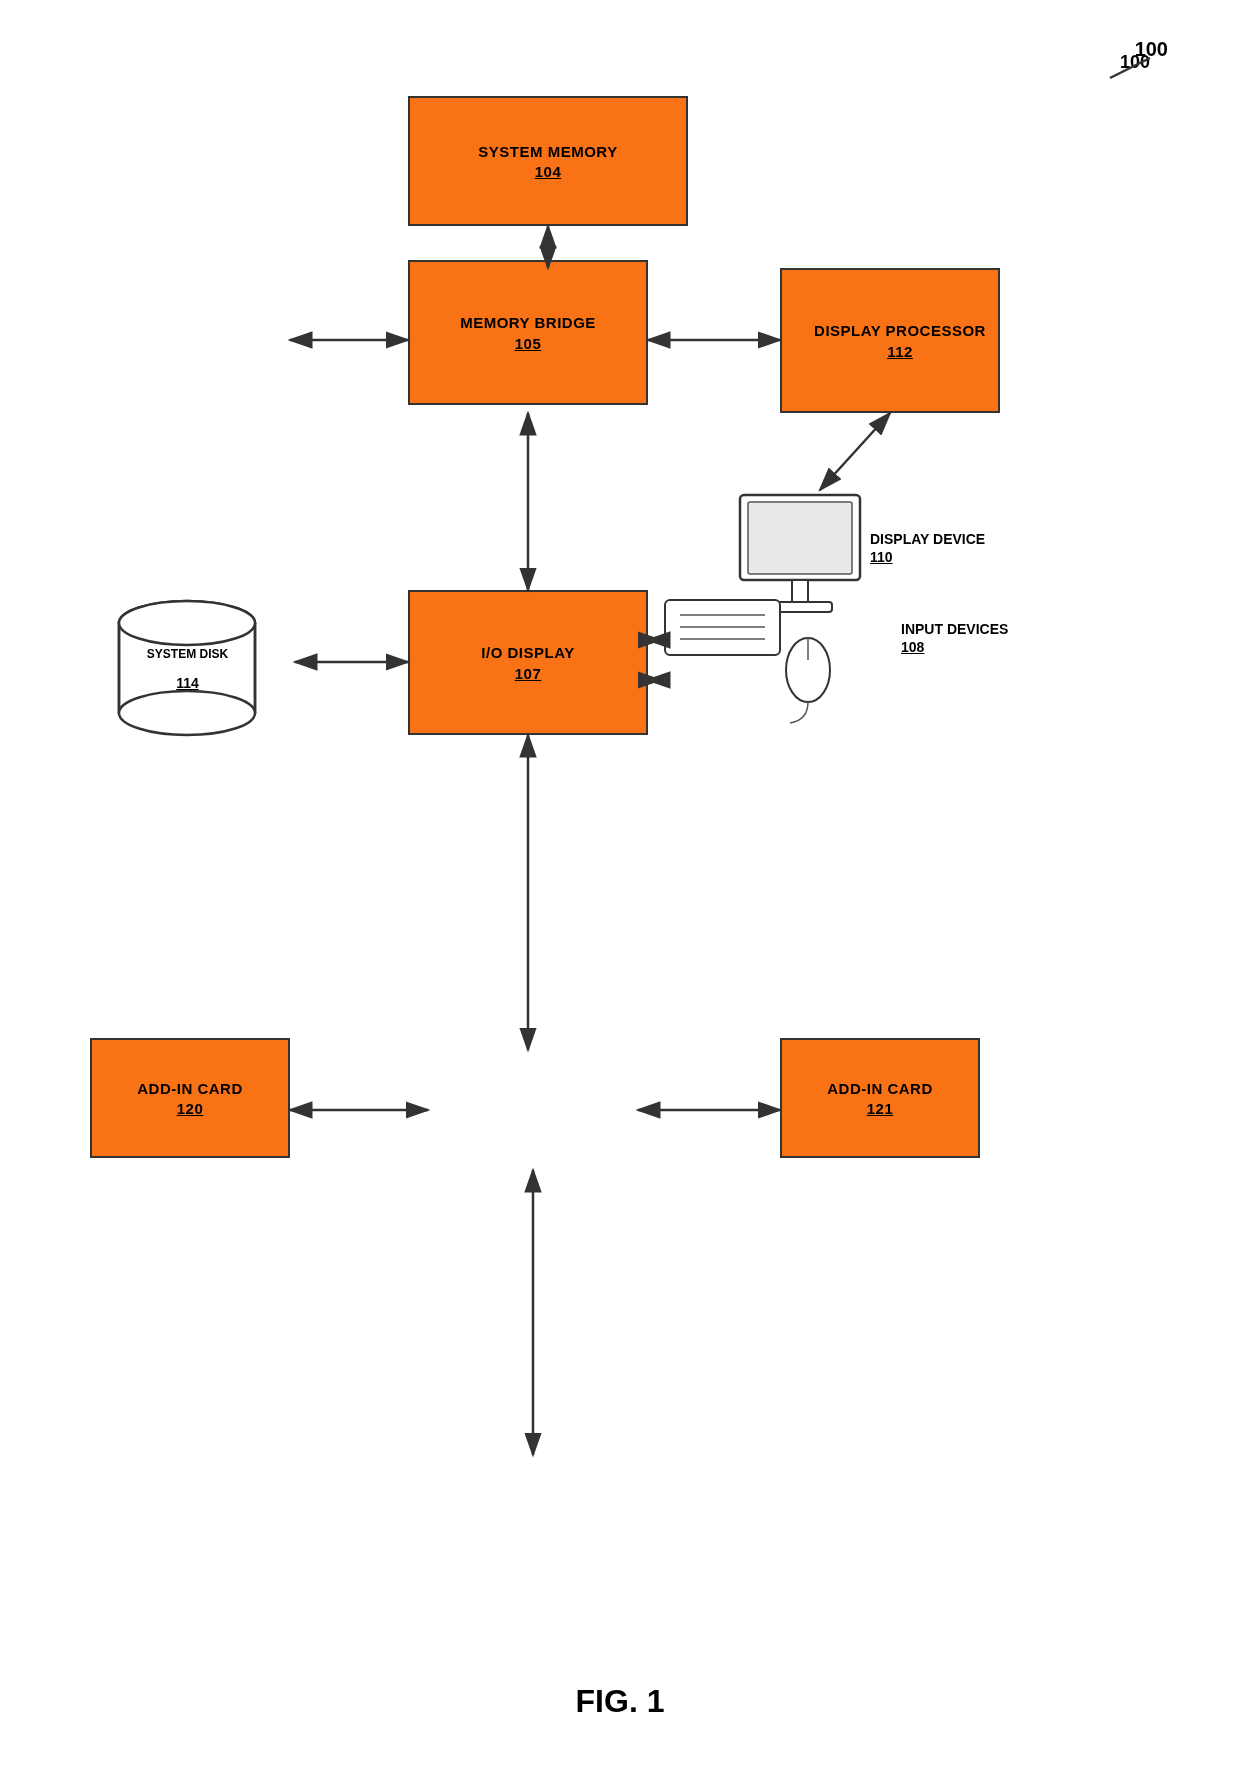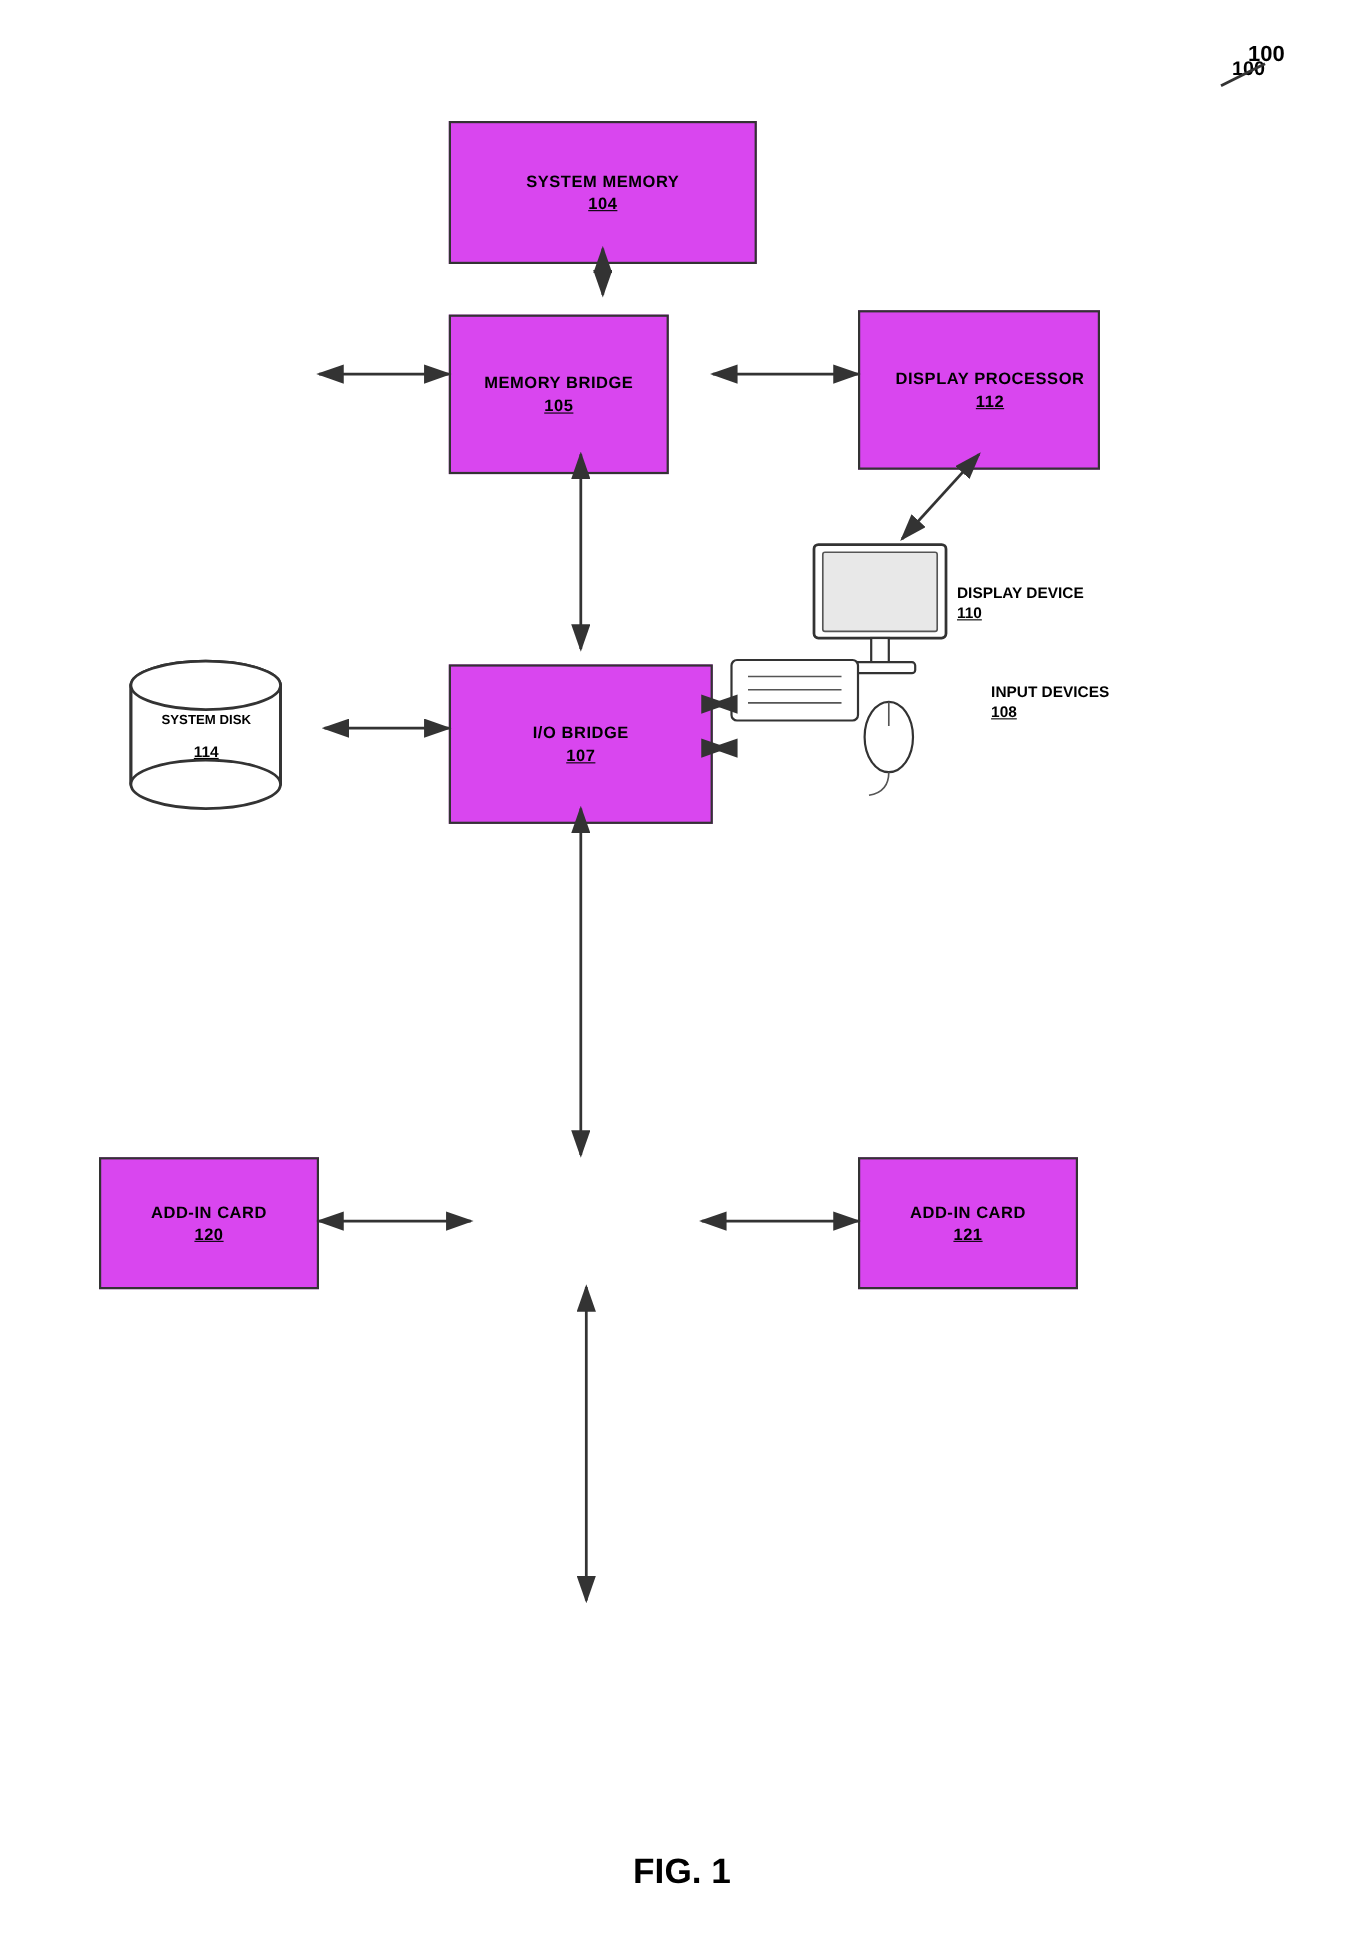--- a/index.html
+++ b/index.html
@@ -13,30 +13,29 @@
     }
     .diagram-container {
       position: absolute;
       top: 0; left: 0;
       width: 1240px;
       height: 1782px;
     }
     .box {
       position: absolute;
       border: 2px solid #333;
-      background: #d946ef;
+      background: #f97316;
       display: flex;
       flex-direction: column;
       align-items: center;
       justify-content: center;
       text-align: center;
       font-size: 15px;
       font-weight: bold;
       letter-spacing: 0.5px;
-      margin-top: 14px;
     }
     .box .label {
       font-size: 15px;
       font-weight: bold;
       line-height: 1.3;
     }
     .box .num {
       font-size: 15px;
       font-weight: bold;
       text-decoration: underline;
@@ -109,32 +108,32 @@
 <div class="diagram-container">
 
   <div class="ref-num" style="top:52px; right:90px;">100</div>
 
   <div class="box" style="left:408px; top:96px; width:280px; height:130px;">
     <span class="label">SYSTEM MEMORY</span>
     <span class="num">104</span>
   </div>
 
 
-  <div class="box" style="left:408px; top:272px; width:200px; height:145px;">
+  <div class="box" style="left:408px; top:260px; width:240px; height:145px;">
     <span class="label">MEMORY BRIDGE</span>
     <span class="num">105</span>
   </div>
 
   <div class="box" style="left:780px; top:268px; width:220px; height:145px;padding-left:20px;">
     <span class="label">DISPLAY PROCESSOR</span>
     <span class="num">112</span>
   </div>
 
   <div class="box" style="left:408px; top:590px; width:240px; height:145px;">
-    <span class="label">I/O BRIDGE</span>
+    <span class="label">I/O DISPLAY</span>
     <span class="num">107</span>
   </div>
 
 
   <div class="box" style="left:90px; top:1038px; width:200px; height:120px;">
     <span class="label">ADD-IN CARD</span>
     <span class="num">120</span>
   </div>
 
   <div class="box" style="left:780px; top:1038px; width:200px; height:120px;">

